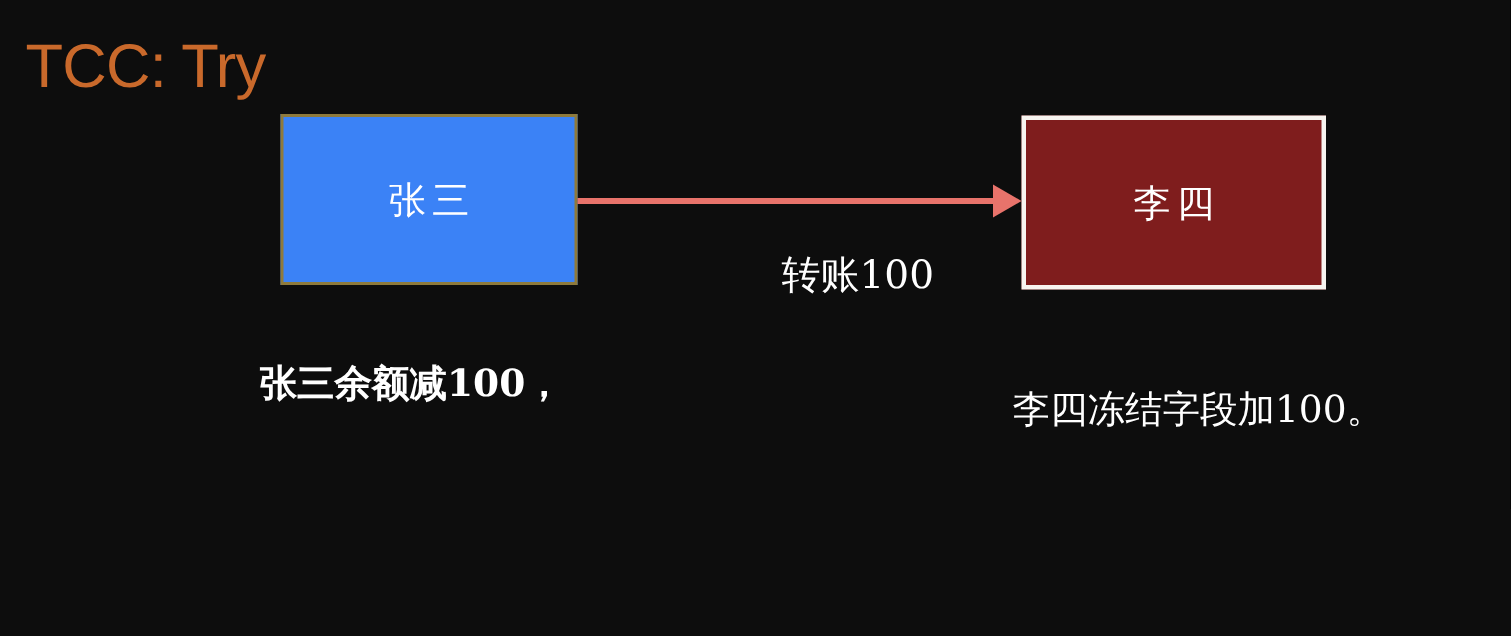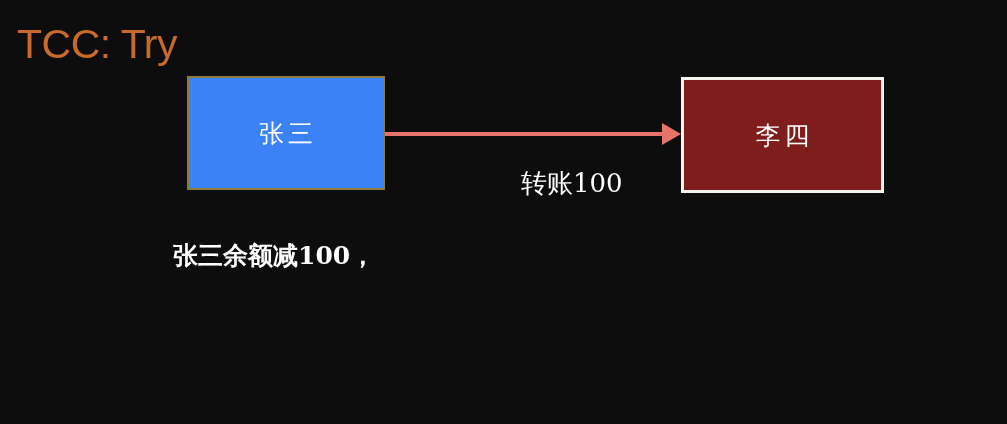--- a/index.html
+++ b/index.html
@@ -118,14 +118,17 @@
   <div class="transfer-label">转账100</div>
 
   <div class="node-box node-lisi">
     <span>李四</span>
   </div>
 
   <div class="note note-left">
     <div>张三余额减100，</div>
   </div>
 
+  <div class="note note-right">
+    <div>李四冻结字段加100。</div>
+  </div>
 
 </div>
 
 </body></html>

